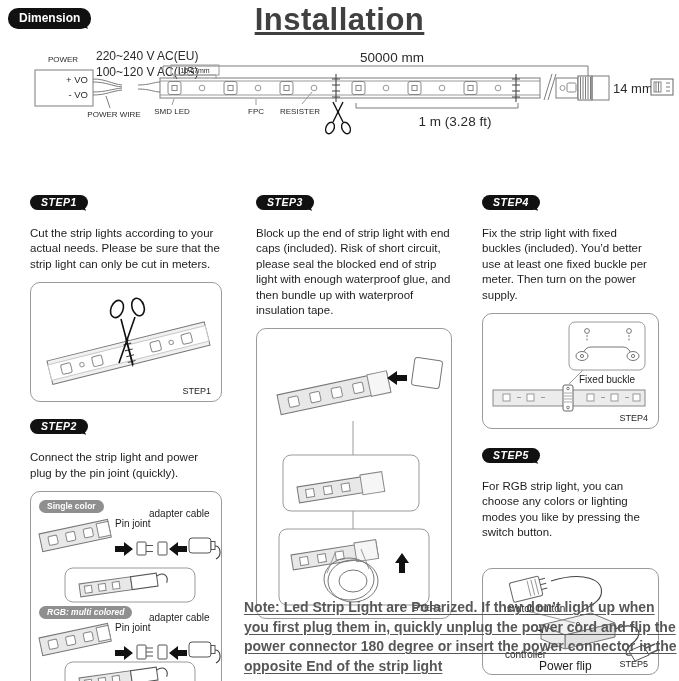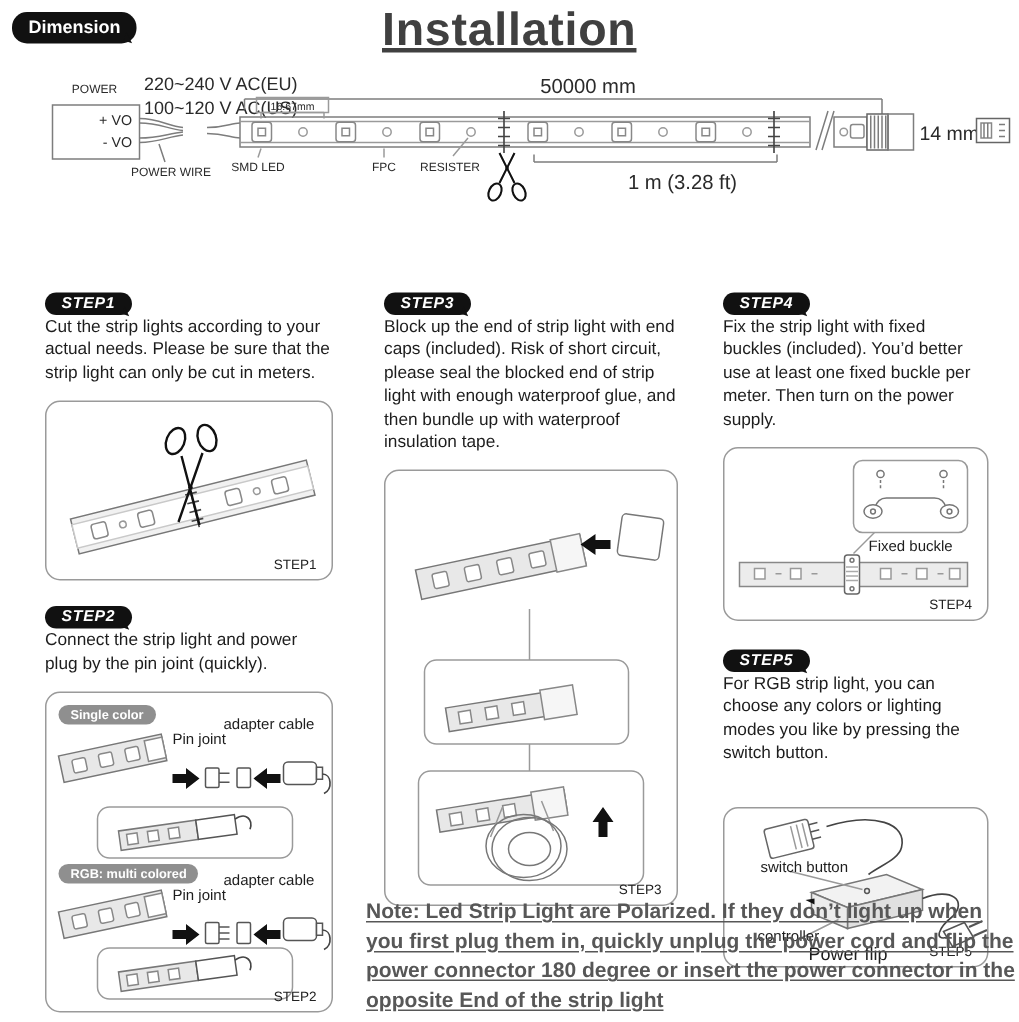--- a/index.html
+++ b/index.html
@@ -27,21 +27,21 @@
   .col2 { left:256px; width:196px; }
   .col3 { left:482px; width:177px; }
 
   .step-badge { position:relative; display:inline-block; background:#111; color:#fff;
     font-weight:bold; font-style:italic; font-size:10.5px; border-radius:8px;
     padding:1px 11px 2px; letter-spacing:.5px; }
   .step-badge::after { content:""; position:absolute; right:-4px; bottom:-1px;
     border:5px solid transparent; border-left-color:#111; border-bottom-width:0;
     transform:rotate(20deg); }
 
-  .step-text { margin-top:1px; font-size:11.5px; line-height:1.34; color:#1d1d1d; }
+  .step-text { margin-top:16px; font-size:11.5px; line-height:1.34; color:#1d1d1d; }
 
   .fig { position:relative; margin-top:10px; border:1px solid #9a9a9a; border-radius:10px;
     background:#fff; }
   .fig svg { display:block; position:absolute; inset:0; }
   .fig-label { position:absolute; right:10px; bottom:5px; font-size:9px; color:#222; }
 
   .fig1 { height:120px; }
   .fig2 { height:214px; }
   .fig3 { height:291px; }
   .fig4 { height:116px; }
@@ -282,21 +282,21 @@
               <rect x="19" y="3" width="7" height="7"></rect>
               <rect x="33" y="3" width="7" height="7"></rect>
             </g>
           <rect x="52" y="0" width="26" height="13" fill="#fff" stroke="#555"></rect>
           <path class="dk" d="M78,3 C86,-1 90,5 87,11"></path>
         </g>
       </svg>
       <span class="mini-pill" style="left:8px; top:8px;">Single color</span>
       <span class="fig-note" style="left:84px; top:26px;">Pin joint</span>
       <span class="fig-note" style="left:118px; top:16px;">adapter cable</span>
-      <span class="mini-pill" style="left:8px; top:114px;">RGB: multi colored</span>
+      <span class="mini-pill" style="left:8px; top:114px;font-style:italic;">RGB: multi colored</span>
       <span class="fig-note" style="left:84px; top:130px;">Pin joint</span>
       <span class="fig-note" style="left:118px; top:120px;">adapter cable</span>
       <span class="fig-label">STEP2</span>
     </div>
   </section>
 
   <section class="col col2">
     <span class="step-badge">STEP3</span>
     <p class="step-text">Block up the end of strip light with end caps (included). Risk of short circuit, please seal the blocked end of strip light with enough waterproof glue, and then bundle up with waterproof insulation tape.</p>
 

